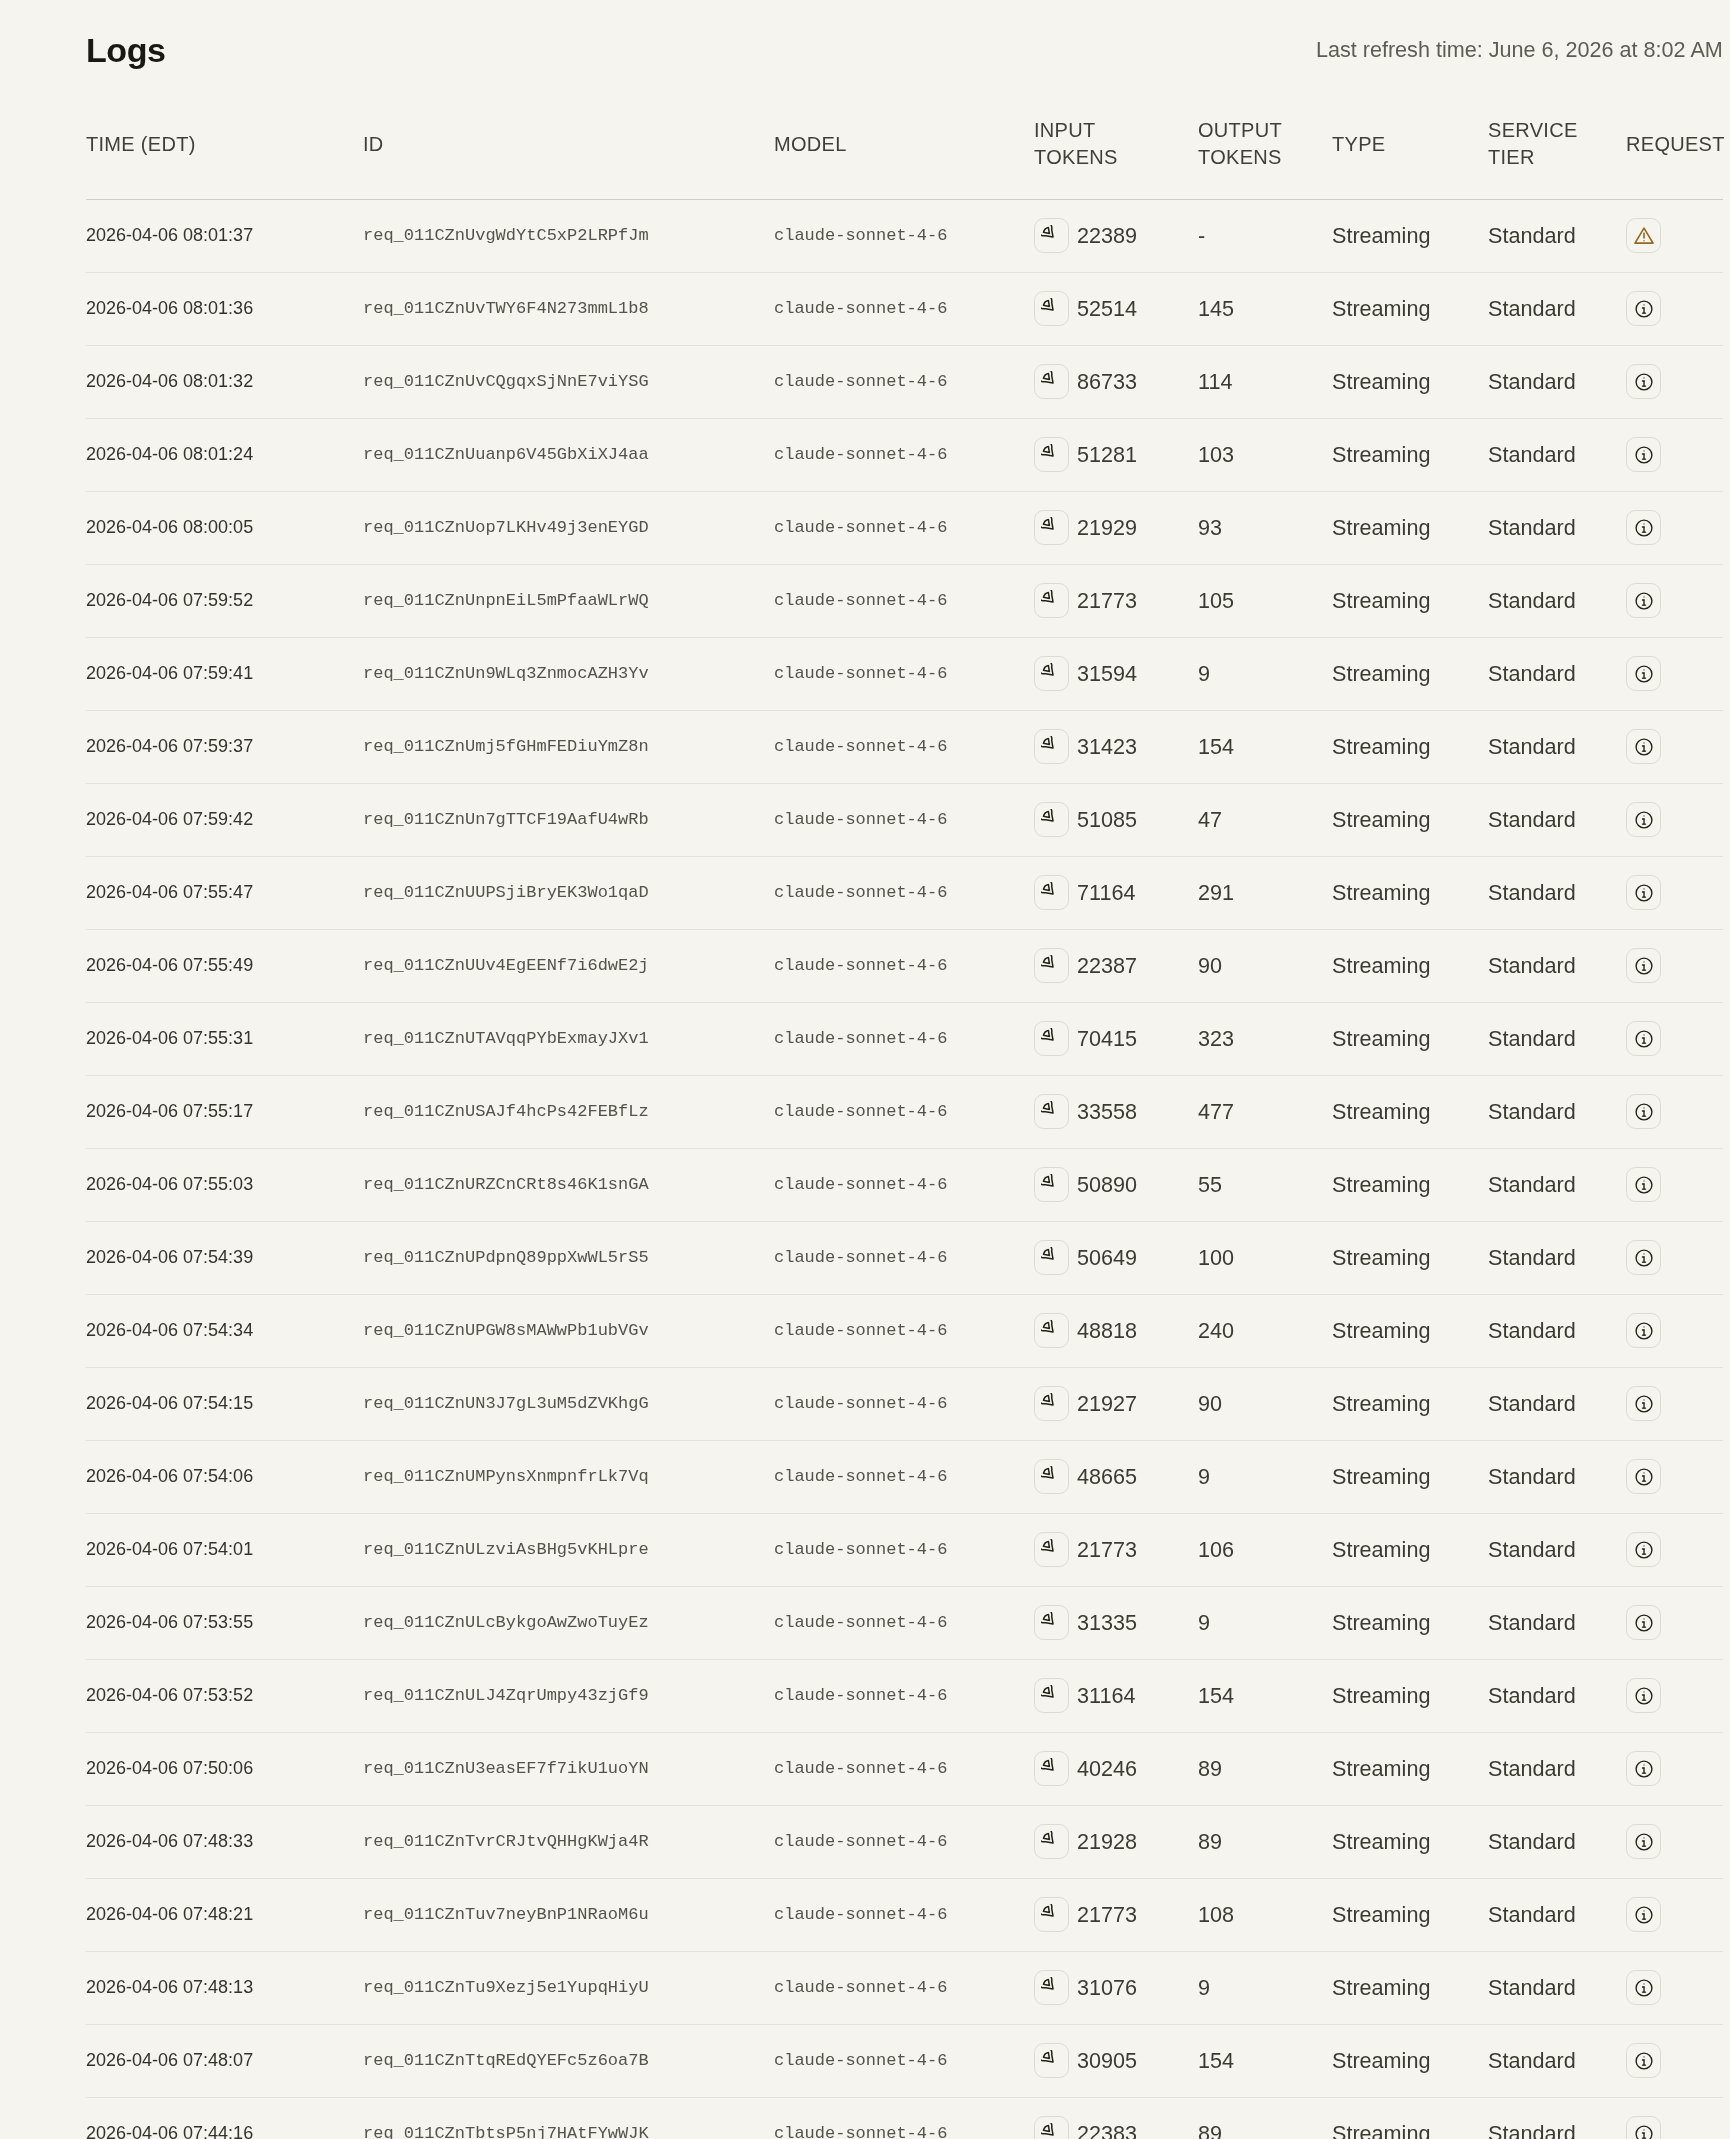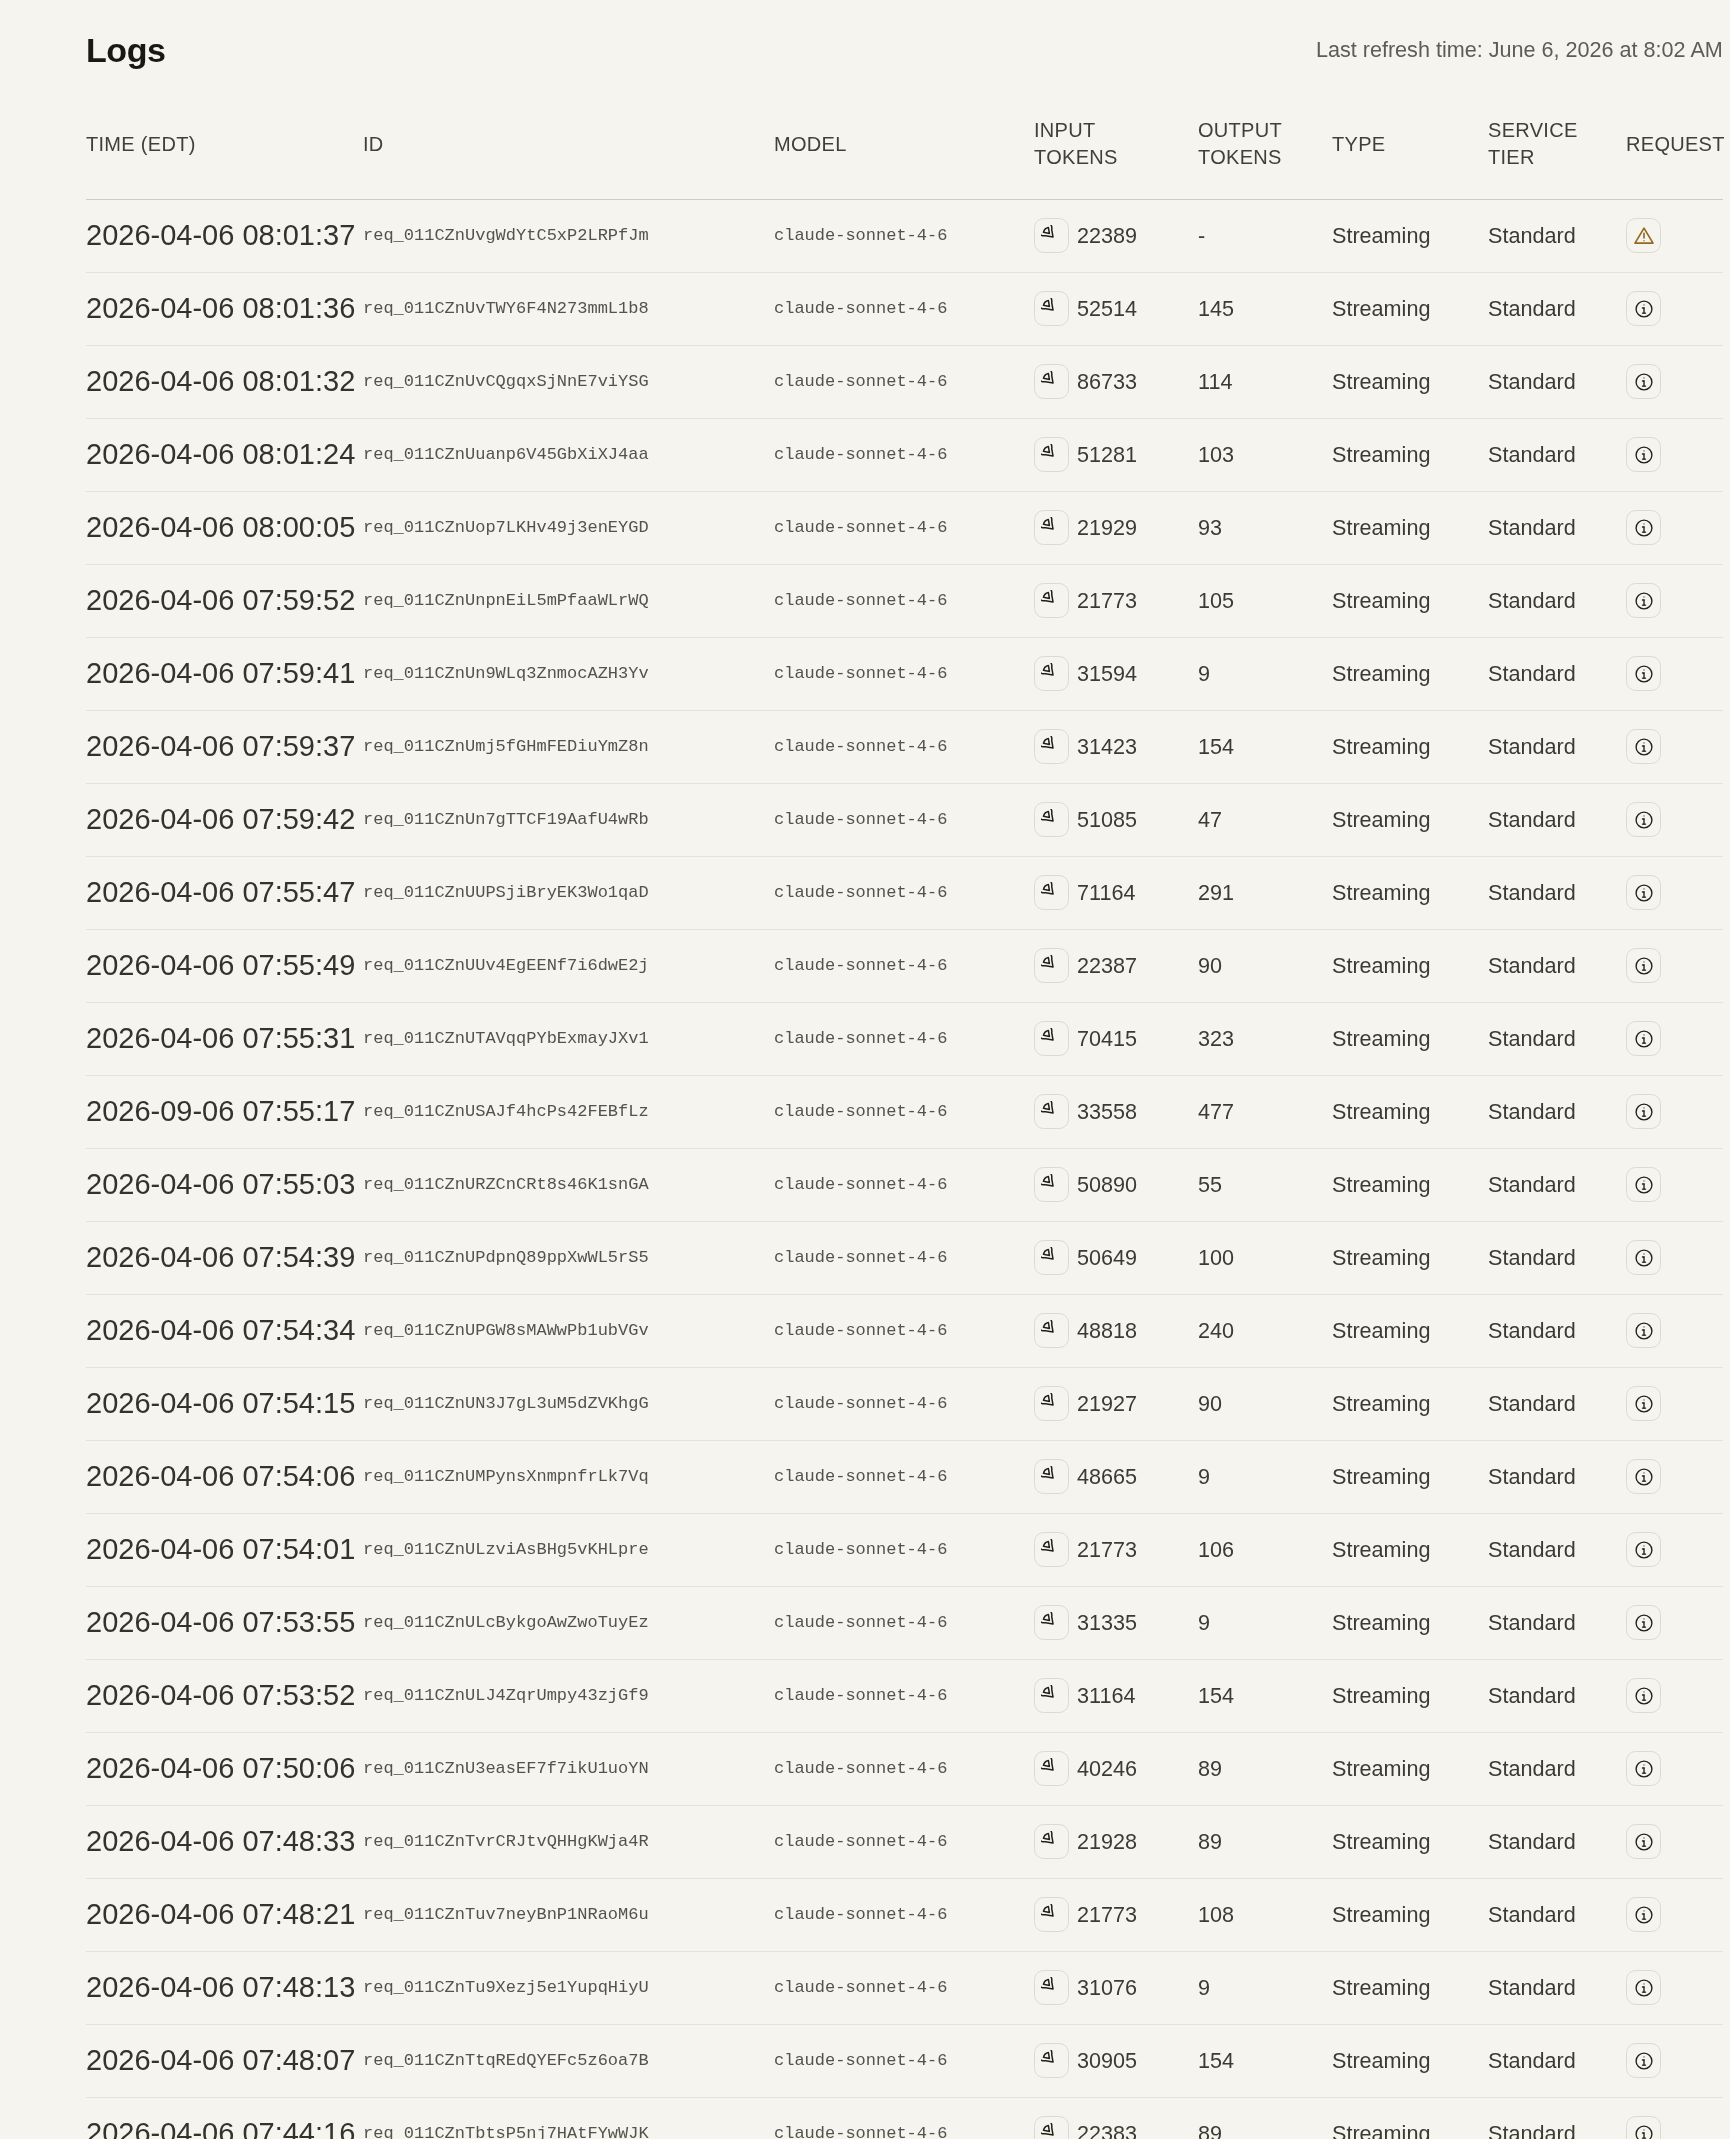--- a/index.html
+++ b/index.html
@@ -60,21 +60,21 @@
     padding-right: 15px;
   }
   tbody td {
     height: 73px;
     vertical-align: middle;
     border-bottom: 0.7px solid #E5E3D9;
     padding-right: 15px;
     white-space: nowrap;
     overflow: hidden;
   }
-  td.time   { font-size: 29px; color: #33322B; }
+  td.time   { font-size: 18px; color: #33322B; }
   td.mono   { font-family: Liberation Mono, monospace; font-size: 17px; color: #53524B; }
   td.num    { font-size: 21.6px; color: #3B3A33; }
   td.plain  { font-size: 21.6px; color: #3B3A33; margin-left: 16px; }
   .input-wrap {
     display: flex;
     align-items: center;
     gap: 8px;
   }
   .badge {
     width: 35px; height: 35px;
@@ -503,21 +503,21 @@
           <circle cx="16" cy="10" r="0.8" fill="#232219" stroke="none"></circle>
           <line x1="13.8" y1="14.5" x2="16" y2="14.5"></line>
           <line x1="13.8" y1="22" x2="18.2" y2="22"></line>
         </svg>
 
       </span>
     </td>
   </tr>
 
   <tr>
-    <td class="time">2026-09-06 07:55:17</td>
+    <td class="time">2026-04-06 07:55:17</td>
     <td class="mono">req_011CZnUSAJf4hcPs42FEBfLz</td>
     <td class="mono">claude-sonnet-4-6</td>
     <td class="num">
       <span class="input-wrap">
         <span class="badge">
           <svg width="22" height="22" viewBox="0 0 32 32" fill="none" class="icon-dark" stroke-width="2.2" stroke-linejoin="round" stroke-linecap="round">
             <path d="M17.5 17.5 L6.7 15.6 A11 11 0 1 1 15.6 6.7 Z" transform="rotate(0 17.5 17.5)"></path>
             <path d="M12.2 12.2 L10.7 3.6 A9 9 0 0 0 3.6 10.7 Z"></path>
           </svg>
         </span>

